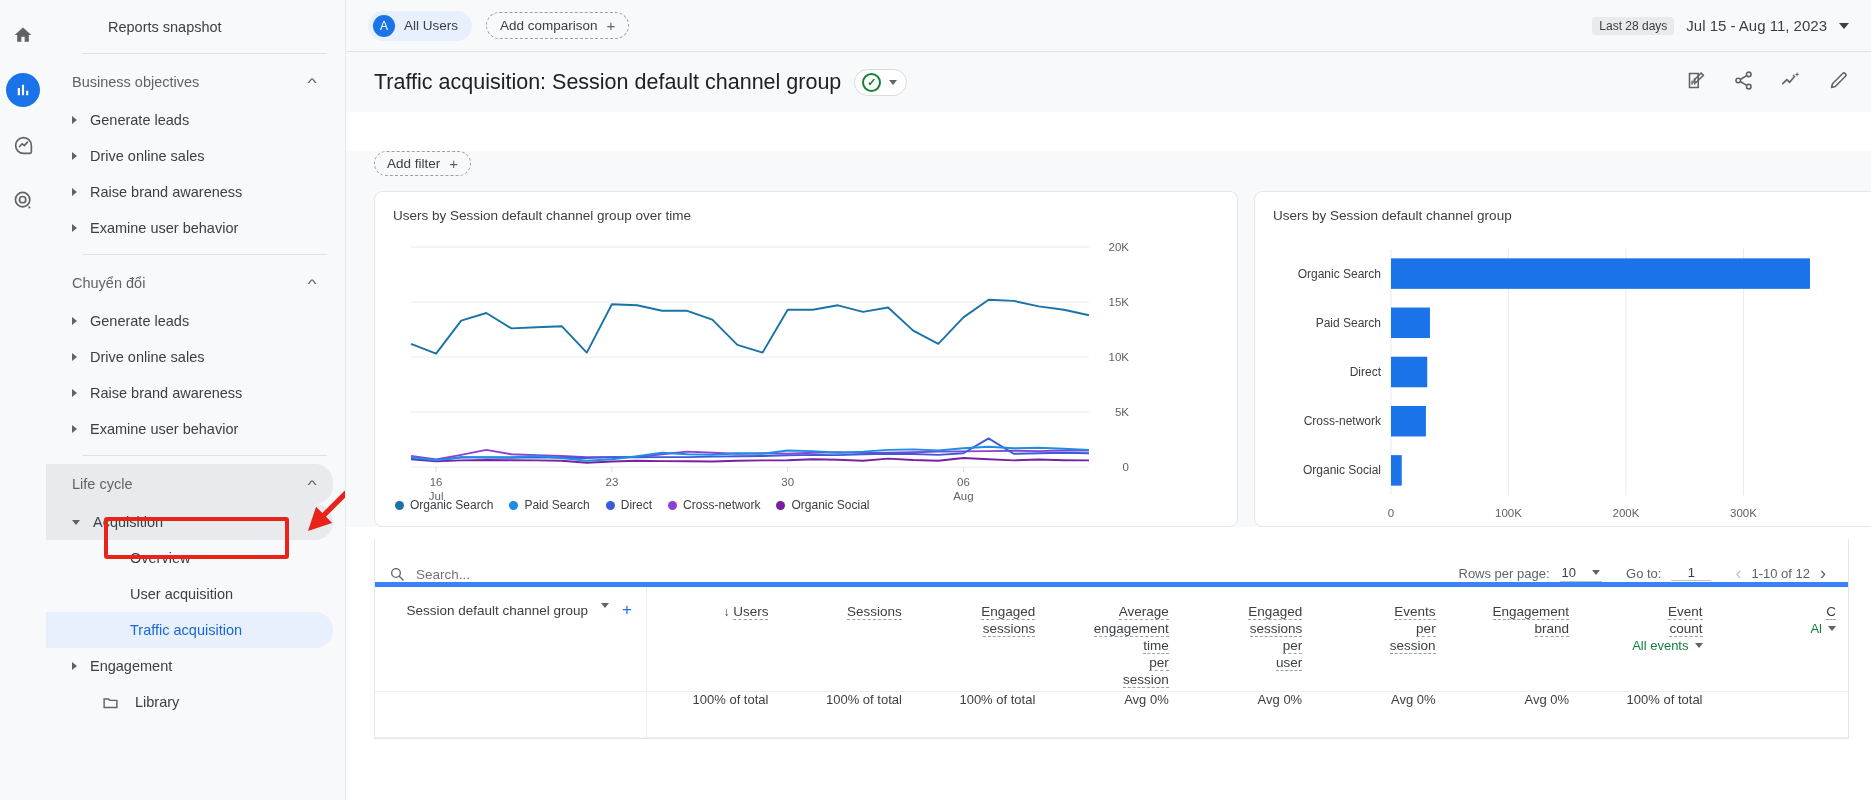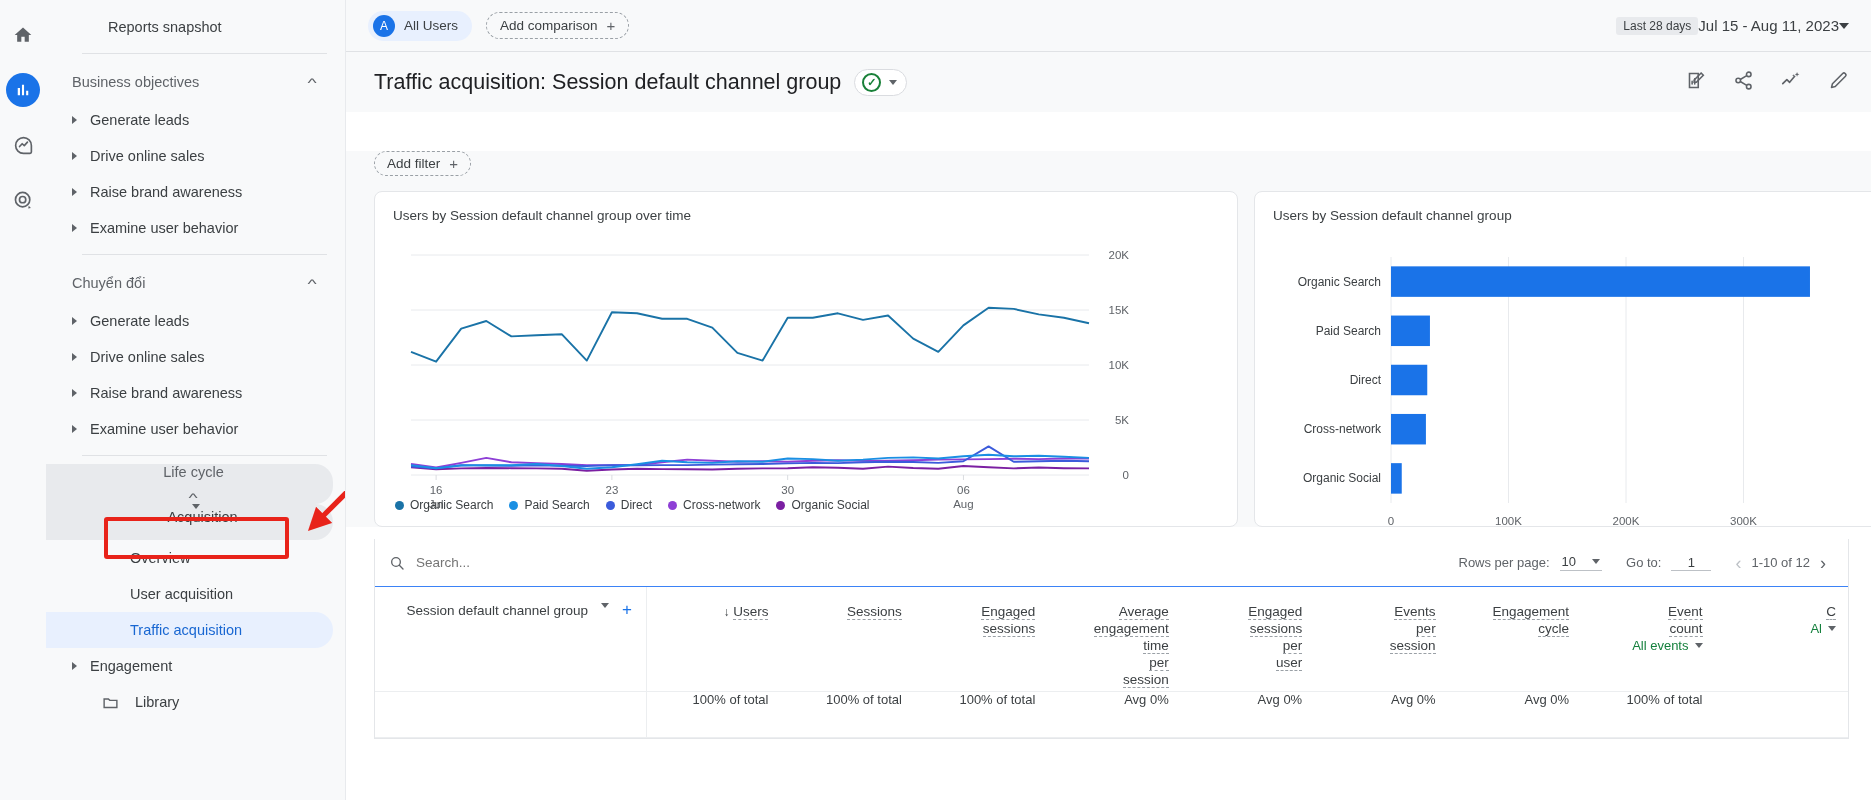--- a/index.html
+++ b/index.html
@@ -51,21 +51,21 @@
   .nav-row.plain { padding-left: 62px; }
   .nav-row.section {
     color: #5f6368; font-size: 14.5px;
     justify-content: space-between; padding-right: 18px;
     height: 40px;
   }
   .nav-row.child { padding-left: 84px; text-align: right; }
   .nav-row.selected {
     background: #e8f0fe; color: #1967d2; font-weight: 400;
   }
-  .nav-row.highlight-bg { background: #e8eaed; flex-direction: column; }
+  .nav-row.highlight-bg { background: #e8eaed; }
   .nav-divider {
     height: 1px; background: #e0e2e5;
     margin: 8px 18px 8px 36px;
   }
   .caret {
     width: 0; height: 0; margin-right: 13px;
     border-left: 5px solid #5f6368;
     border-top: 4px solid transparent;
     border-bottom: 4px solid transparent;
     flex: 0 0 auto;
@@ -124,21 +124,21 @@
   }
   .chip-dashed {
     display: flex; align-items: center; gap: 9px;
     border: 1px dashed #9aa0a6; border-radius: 16px;
     padding: 5px 13px; margin-left: 14px;
     font-size: 13.5px; color: #3c4043; background: transparent;
     font-family: inherit; cursor: pointer;
   }
   .plus-glyph { font-size: 15px; color: #5f6368; line-height: 1; }
   .topbar-right {
-    margin-left: auto; display: flex; align-items: center; 
+    margin-left: auto; display: flex; align-items: center; gap: 12px;
   }
   .lastdays {
     background: #e8eaed; color: #3c4043;
     font-size: 12px; padding: 2px 7px; border-radius: 3px;
   }
   .daterange { font-size: 15px; color: #3c4043; }
   .tri-down {
     width: 0; height: 0;
     border-left: 5px solid transparent; border-right: 5px solid transparent;
     border-top: 6px solid #3c4043;
@@ -176,44 +176,44 @@
     padding: 6px 22px 0 28px;
     background: #f8f9fa;
   }
   .card {
     background: #fff; border: 1px solid #e4e6e9; border-radius: 8px;
     padding: 16px 18px 10px 18px;
     position: relative;
   }
   .card.line { flex: 0 0 862px; height: 336px; }
   .card.bars { flex: 1 1 auto; height: 336px; }
-  .card-title { font-size: 13.5px; color: #3c4043; margin-bottom: 24px; }
+  .card-title { font-size: 13.5px; color: #3c4043; margin-bottom: 16px; }
 
   .legend {
     display: flex; gap: 16px; align-items: center;
     font-size: 12px; color: #3c4043;
     position: absolute; left: 20px; bottom: 14px;
   }
   .legend-item { display: flex; align-items: center; gap: 6px; }
   .legend-dot { width: 9px; height: 9px; border-radius: 50%; }
 
   
   .tablewrap {
     background: #fff;
     margin: 12px 22px 0 28px;
     border: 1px solid #e4e6e9; border-top: none;
     border-radius: 0;
     height: 200px;
     position: relative;
     overflow: hidden;
   }
   .table-toolbar {
-    height: 48px; display: flex; align-items: center;
+    height: 48px; display: flex; align-items: flex-end;
     padding: 0 22px 0 14px;
-    border-bottom: 1px solid #3b82f6;
+    border-bottom: 5px solid #3b82f6;
     font-size: 13.5px; color: #5f6368;
   }
   .search-box { display: flex; align-items: center; gap: 11px; }
   .search-input {
     border: none; outline: none; background: transparent;
     font-family: inherit; font-size: 13.5px; color: #5f6368; width: 260px;
   }
   .pager { margin-left: auto; display: flex; align-items: center; gap: 10px; font-size: 13px; color: #5f6368; }
   .under-select {
     border-bottom: 1px solid #bdc1c6; padding: 0 2px 1px 2px;
@@ -550,21 +550,21 @@
         <i class="tri-down-sm"></i>
         <span style="color:#1a73e8;font-size:17px;line-height:13px;">+</span>
       </div>
       <div id="th-container" style="display:flex;flex:1 1 auto;min-width:0;">
           <div class="th"><span class="arrow-down-sm">↓</span> <u>Users</u></div>
           <div class="th"><u>Sessions</u></div>
           <div class="th"><u>Engaged</u><br><u>sessions</u></div>
           <div class="th"><u>Average</u><br><u>engagement</u><br><u>time</u><br><u>per</u><br><u>session</u></div>
           <div class="th"><u>Engaged</u><br><u>sessions</u><br><u>per</u><br><u>user</u></div>
           <div class="th"><u>Events</u><br><u>per</u><br><u>session</u></div>
-          <div class="th"><u>Engagement</u><br><u>cycle</u></div>
+          <div class="th"><u>Engagement</u><br><u>brand</u></div>
           <div class="th"><u>Event</u><br><u>count</u><br><span class="sub">All events <i class="tri-down-sm"></i></span></div>
           <div class="th"><u>C</u><br><span class="sub">Al <i class="tri-down-sm"></i></span></div>
         </div>
     </div>
 
     <div class="trow-summary">
       <div class="td-dim"></div>
       <div id="td-container" style="display:flex;flex:1 1 auto;min-width:0;">
           <div class="td">100% of total</div>
           <div class="td">100% of total</div>

